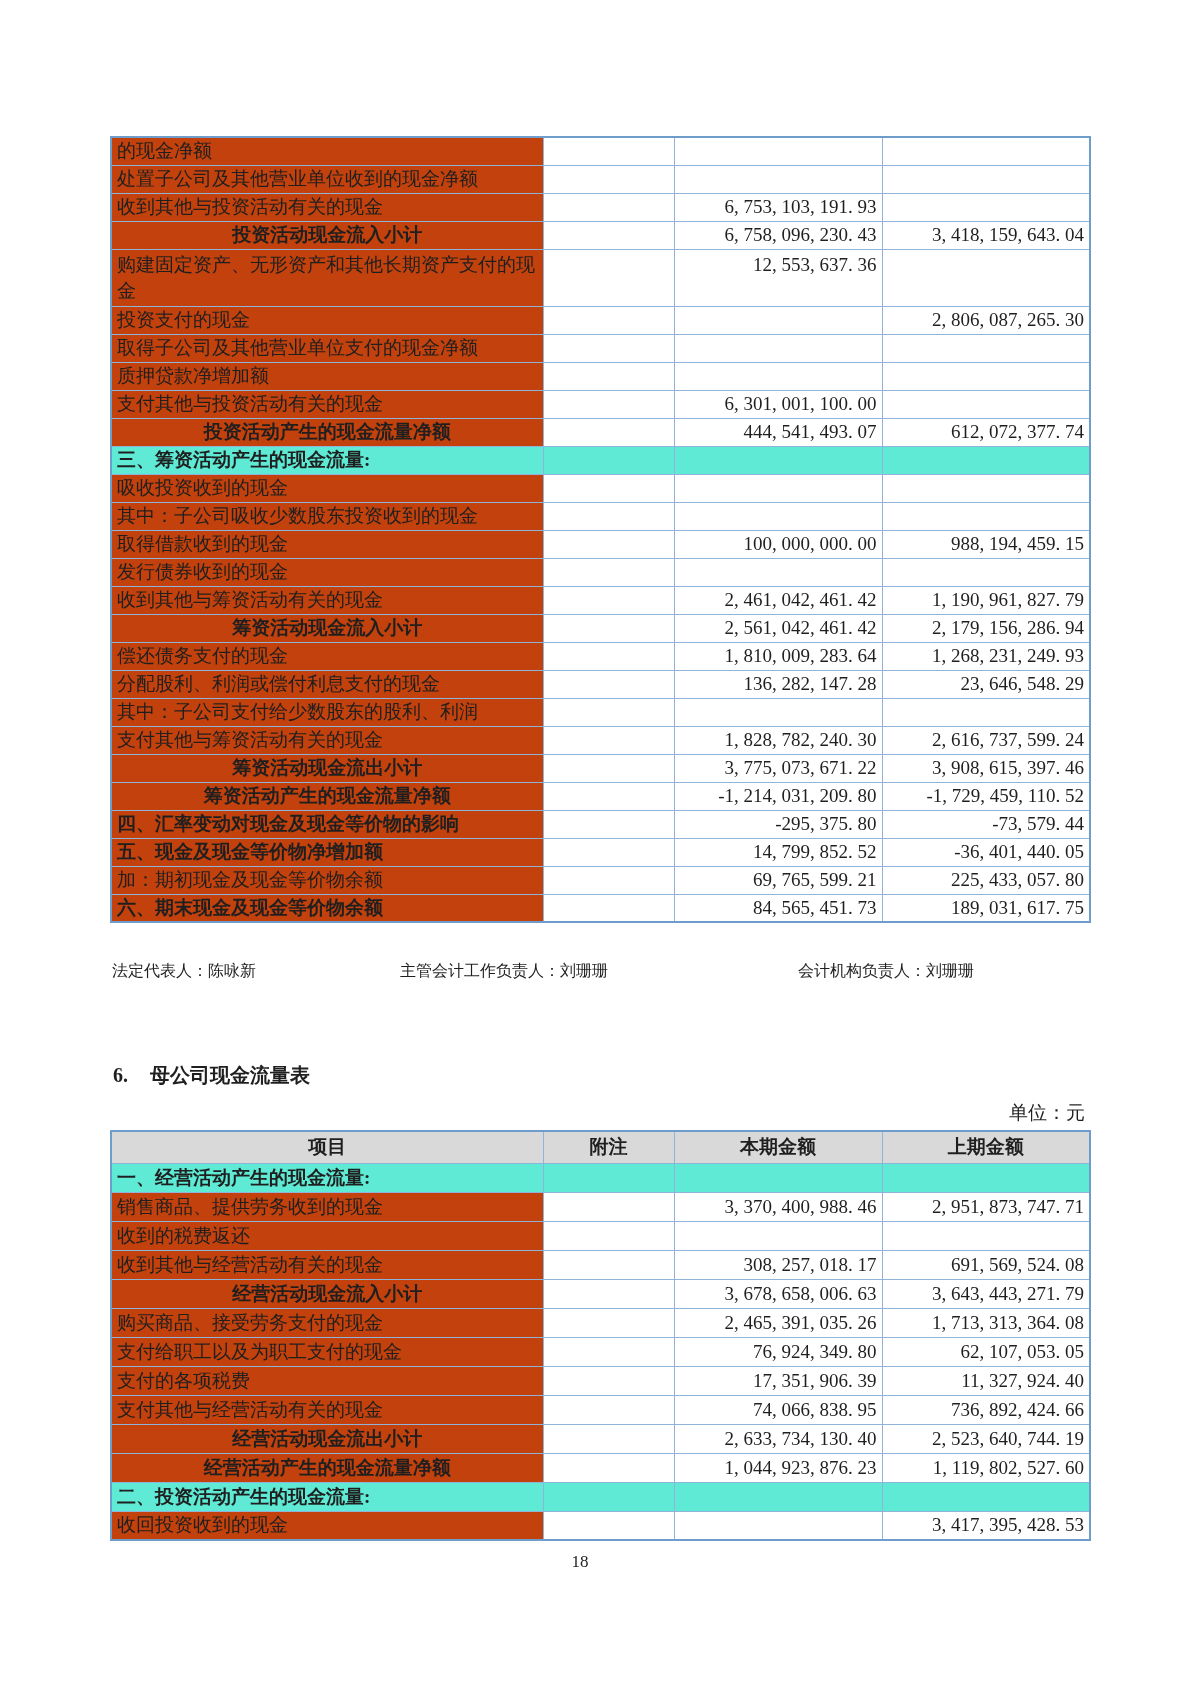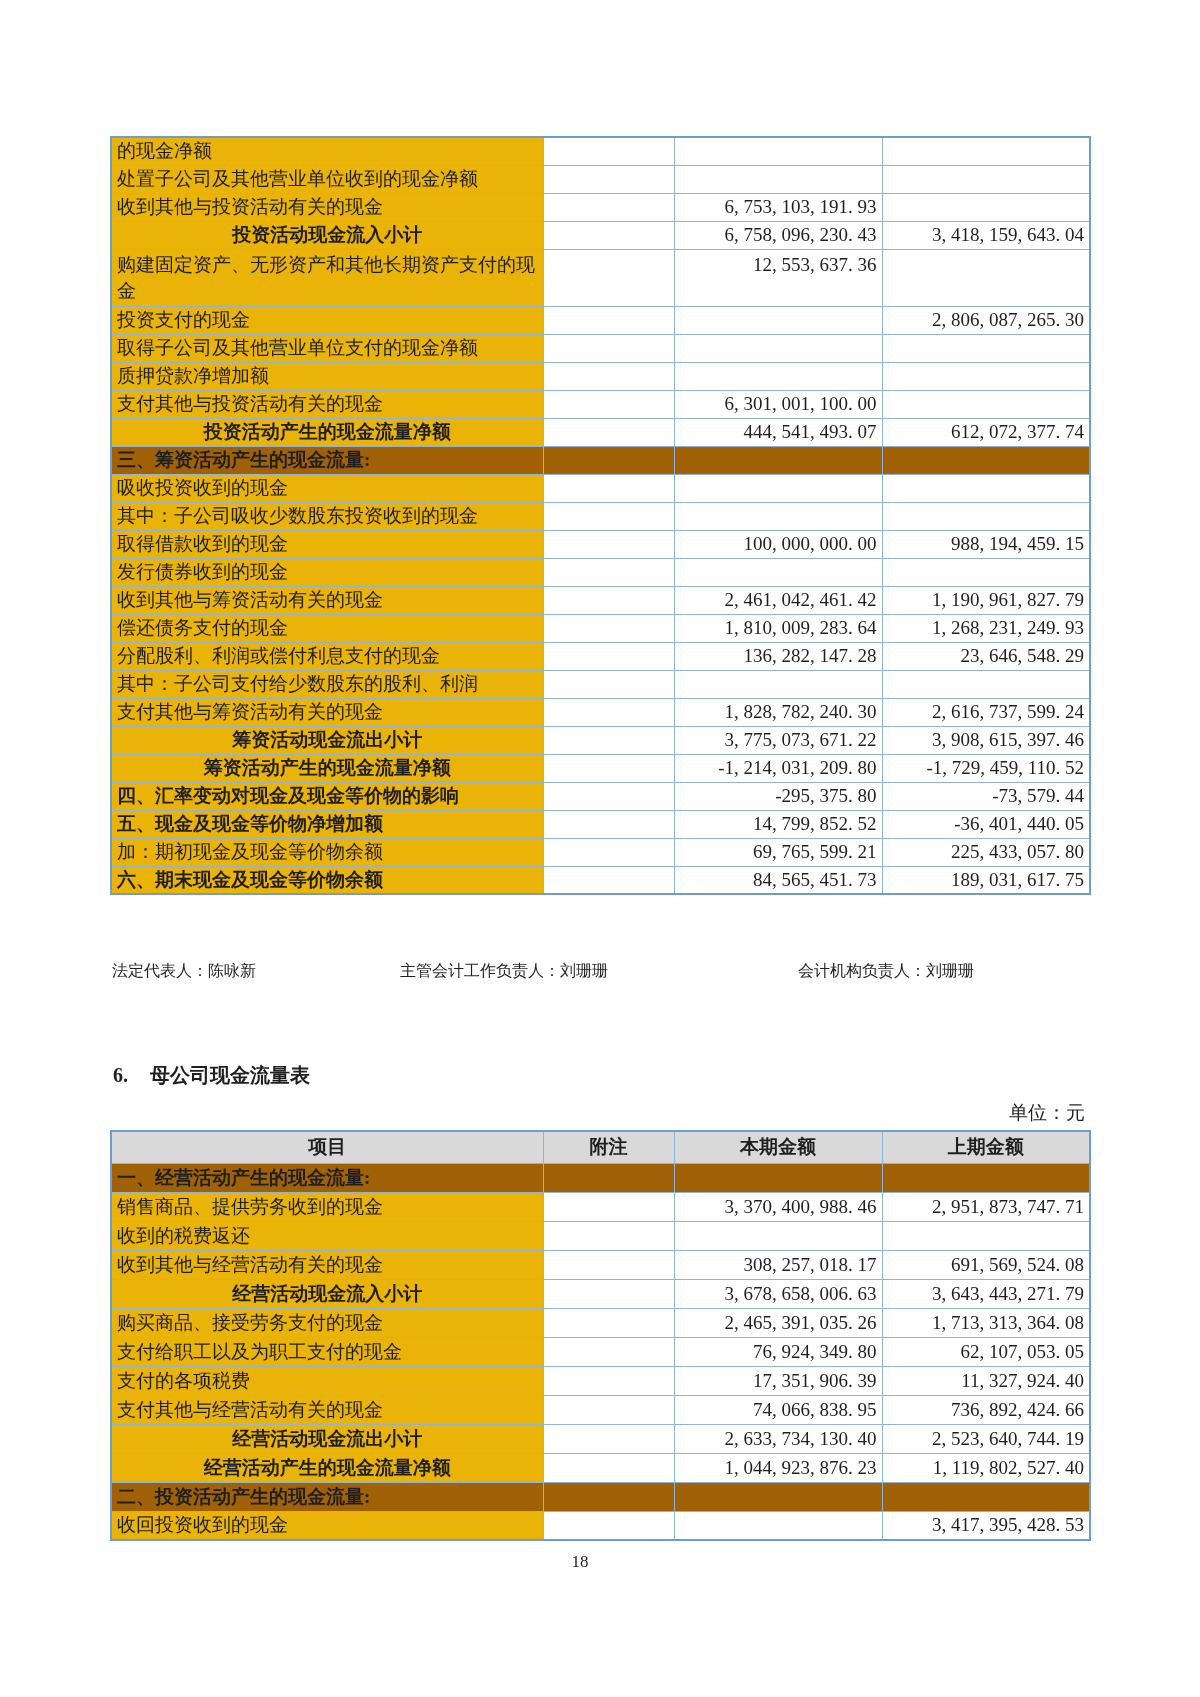--- a/index.html
+++ b/index.html
@@ -25,26 +25,26 @@
     line-height:26px;
     height:28px;
     padding:0 5px;
     box-sizing:border-box;
     overflow:hidden;
     white-space:normal;
     font-weight:400;
     vertical-align:middle;
   }
   table.t2 td{height:29px;}
-  .c-label{background:#eab308;text-align:left;padding-left:7px;}
+  .c-label{background:#c2410c;text-align:left;padding-left:7px;}
   .c-note{background:#ffffff;}
   .c-num{background:#ffffff;text-align:right;padding-right:8px;}
   tr.r-sub .c-label{text-align:center;font-weight:700;}
   tr.r-major .c-label{font-weight:700;}
-  tr.r-sec td{background:#a16207;}
+  tr.r-sec td{background:#5eead4;}
   tr.r-sec .c-label{font-weight:700;}
   tr.r-tall td{height:57px;}
   tr.r-tall .c-num, tr.r-tall .c-note{vertical-align:top;padding-top:2px;}
   table.fin th{
     background:#d9d9d9;
     font-weight:700;
     text-align:center;
     height:32px;
   }
   .t1{top:136px;}
@@ -181,20 +181,26 @@
           <td class="c-label">发行债券收到的现金</td>
           <td class="c-note"></td>
           <td class="c-num"></td>
           <td class="c-num"></td>
         </tr>
         <tr>
           <td class="c-label">收到其他与筹资活动有关的现金</td>
           <td class="c-note"></td>
           <td class="c-num">2, 461, 042, 461. 42</td>
           <td class="c-num">1, 190, 961, 827. 79</td>
+        </tr>
+        <tr class="r-sub">
+          <td class="c-label">筹资活动现金流入小计</td>
+          <td class="c-note"></td>
+          <td class="c-num">2, 561, 042, 461. 42</td>
+          <td class="c-num">2, 179, 156, 286. 94</td>
         </tr>
         <tr>
           <td class="c-label">偿还债务支付的现金</td>
           <td class="c-note"></td>
           <td class="c-num">1, 810, 009, 283. 64</td>
           <td class="c-num">1, 268, 231, 249. 93</td>
         </tr>
         <tr>
           <td class="c-label">分配股利、利润或偿付利息支付的现金</td>
           <td class="c-note"></td>
@@ -337,21 +343,21 @@
         <tr class="r-sub">
           <td class="c-label">经营活动现金流出小计</td>
           <td class="c-note"></td>
           <td class="c-num">2, 633, 734, 130. 40</td>
           <td class="c-num">2, 523, 640, 744. 19</td>
         </tr>
         <tr class="r-sub">
           <td class="c-label">经营活动产生的现金流量净额</td>
           <td class="c-note"></td>
           <td class="c-num">1, 044, 923, 876. 23</td>
-          <td class="c-num">1, 119, 802, 527. 40</td>
+          <td class="c-num">1, 119, 802, 527. 60</td>
         </tr>
         <tr class="r-sec">
           <td class="c-label">二、投资活动产生的现金流量:</td>
           <td class="c-note"></td>
           <td class="c-num"></td>
           <td class="c-num"></td>
         </tr>
         <tr>
           <td class="c-label">收回投资收到的现金</td>
           <td class="c-note"></td>

